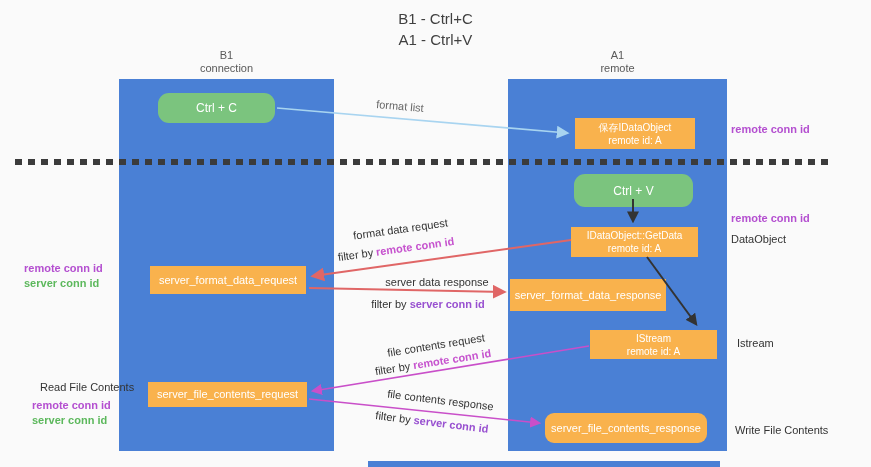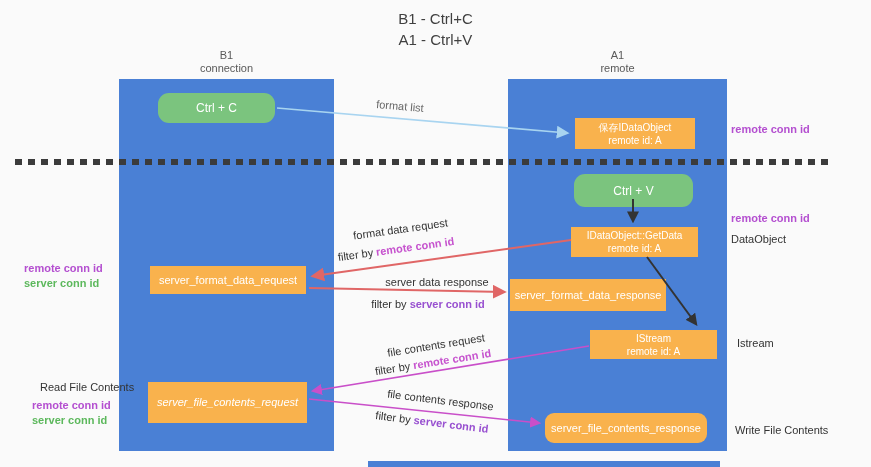--- a/index.html
+++ b/index.html
@@ -78,21 +78,21 @@
 
   <div class="abs box box-orange" style="left:510px;top:279px;width:156px;height:32px;">
     <div>server_format_data_response</div>
   </div>
 
   <div class="abs box box-orange box2" style="left:590px;top:330px;width:127px;height:29px;">
     <div>IStream</div>
     <div>remote id: A</div>
   </div>
 
-  <div class="abs box box-orange" style="left:148px;top:382px;width:159px;height:41px;font-style:italic;">
+  <div class="abs box box-orange" style="left:148px;top:382px;width:159px;height:25px;">
     <div>server_file_contents_request</div>
   </div>
 
   <div class="abs box box-orange" style="left:545px;top:413px;width:162px;height:30px;border-radius:9px;">
     <div>server_file_contents_response</div>
   </div>
 
   <div class="abs side purple" style="left:24px;top:261px;">remote conn id</div>
   <div class="abs side green-txt" style="left:24px;top:276px;">server conn id</div>
   <div class="abs side dark" style="left:28px;top:380px;margin-left:12px;">Read File Contents</div>

